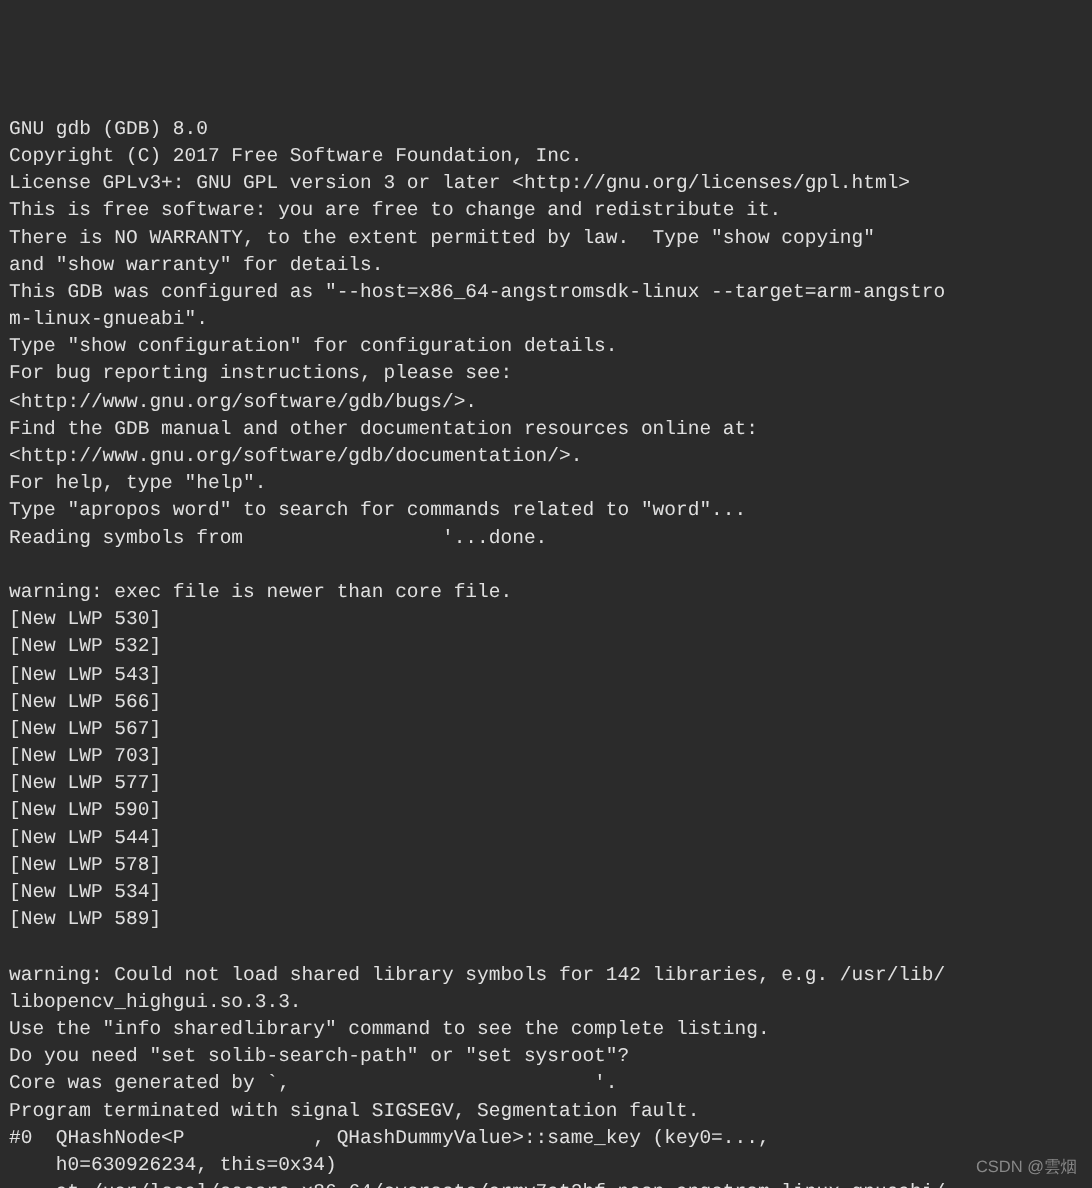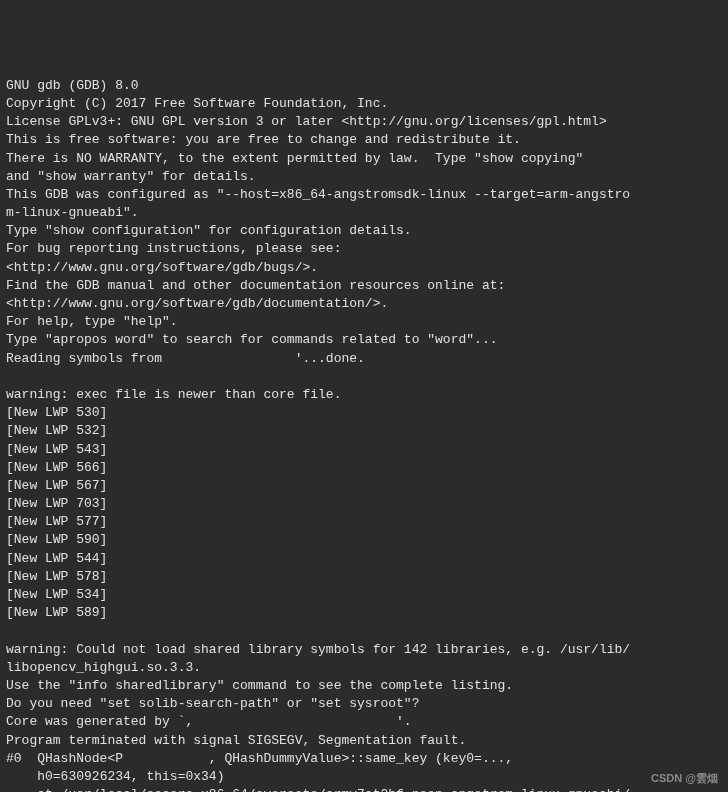--- a/index.html
+++ b/index.html
@@ -24,21 +24,20 @@
     .terminal-line {
       display: block;
     }
     .watermark {
       position: absolute;
       bottom: 6px;
       right: 10px;
       color: #888;
       font-size: 11px;
       font-family: sans-serif;
-      font-weight: bold;
     }
   </style>
 </head>
 <body>
 
 
 
 <div id="terminal-container"><span class="terminal-line">GNU gdb (GDB) 8.0</span><span class="terminal-line">Copyright (C) 2017 Free Software Foundation, Inc.</span><span class="terminal-line">License GPLv3+: GNU GPL version 3 or later &lt;http://gnu.org/licenses/gpl.html&gt;</span><span class="terminal-line">This is free software: you are free to change and redistribute it.</span><span class="terminal-line">There is NO WARRANTY, to the extent permitted by law.  Type "show copying"</span><span class="terminal-line">and "show warranty" for details.</span><span class="terminal-line">This GDB was configured as "--host=x86_64-angstromsdk-linux --target=arm-angstro</span><span class="terminal-line">m-linux-gnueabi".</span><span class="terminal-line">Type "show configuration" for configuration details.</span><span class="terminal-line">For bug reporting instructions, please see:</span><span class="terminal-line">&lt;http://www.gnu.org/software/gdb/bugs/&gt;.</span><span class="terminal-line">Find the GDB manual and other documentation resources online at:</span><span class="terminal-line">&lt;http://www.gnu.org/software/gdb/documentation/&gt;.</span><span class="terminal-line">For help, type "help".</span><span class="terminal-line">Type "apropos word" to search for commands related to "word"...</span><span class="terminal-line">Reading symbols from                 '...done.</span><span class="terminal-line">&nbsp;</span><span class="terminal-line">warning: exec file is newer than core file.</span><span class="terminal-line">[New LWP 530]</span><span class="terminal-line">[New LWP 532]</span><span class="terminal-line">[New LWP 543]</span><span class="terminal-line">[New LWP 566]</span><span class="terminal-line">[New LWP 567]</span><span class="terminal-line">[New LWP 703]</span><span class="terminal-line">[New LWP 577]</span><span class="terminal-line">[New LWP 590]</span><span class="terminal-line">[New LWP 544]</span><span class="terminal-line">[New LWP 578]</span><span class="terminal-line">[New LWP 534]</span><span class="terminal-line">[New LWP 589]</span><span class="terminal-line">&nbsp;</span><span class="terminal-line">warning: Could not load shared library symbols for 142 libraries, e.g. /usr/lib/</span><span class="terminal-line">libopencv_highgui.so.3.3.</span><span class="terminal-line">Use the "info sharedlibrary" command to see the complete listing.</span><span class="terminal-line">Do you need "set solib-search-path" or "set sysroot"?</span><span class="terminal-line">Core was generated by `,                          '.</span><span class="terminal-line">Program terminated with signal SIGSEGV, Segmentation fault.</span><span class="terminal-line">#0  QHashNode&lt;P           , QHashDummyValue&gt;::same_key (key0=...,</span><span class="terminal-line">    h0=630926234, this=0x34)</span><span class="terminal-line">    at /usr/local/oecore-x86_64/sysroots/armv7at2hf-neon-angstrom-linux-gnueabi/</span></div>
 <div class="watermark">CSDN @雲烟</div>
 

